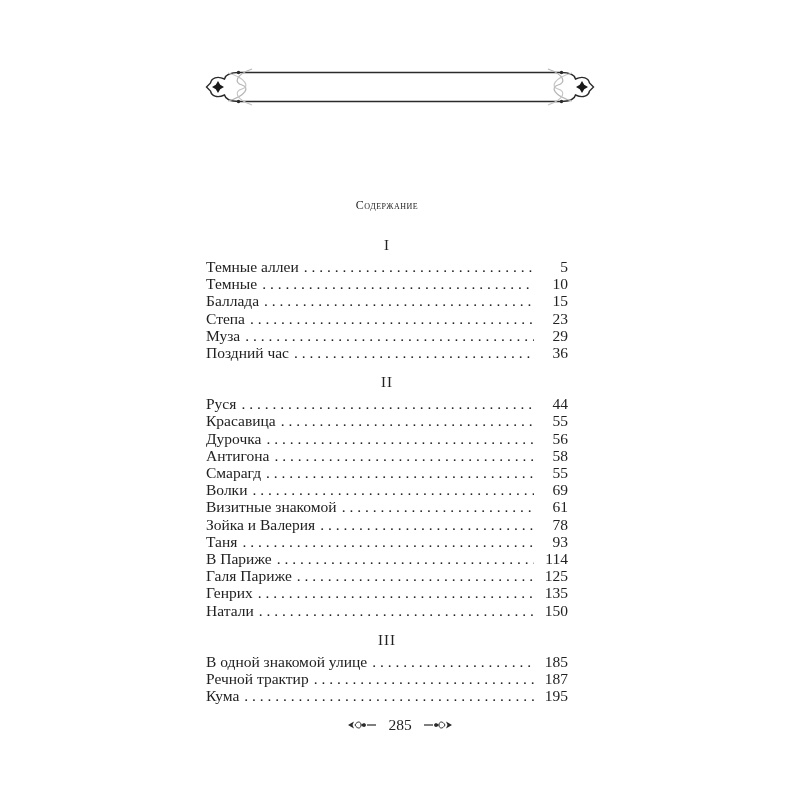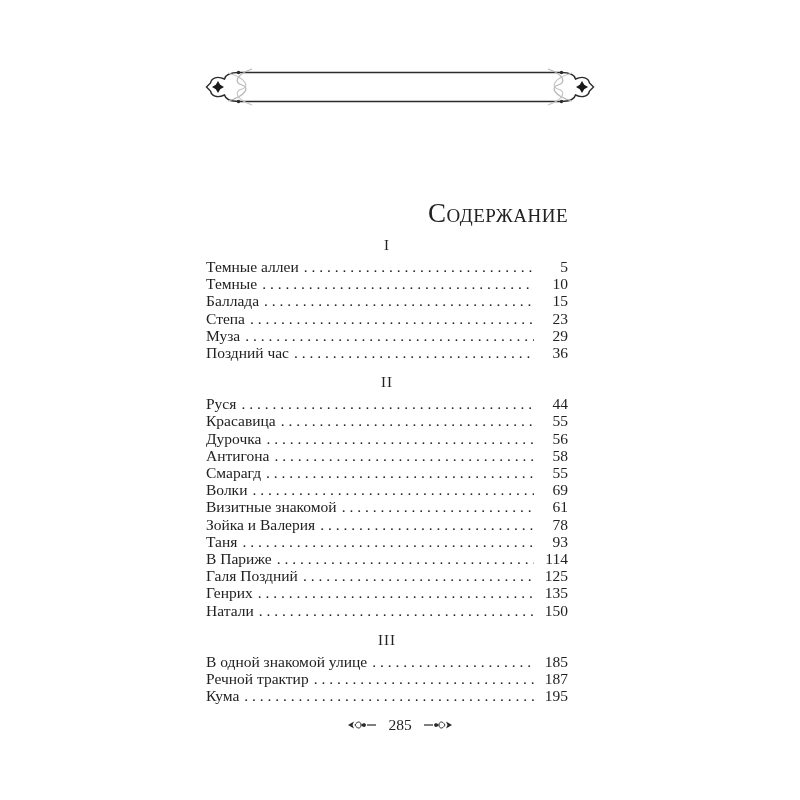--- a/index.html
+++ b/index.html
@@ -7,22 +7,22 @@
     position:relative;
     width:800px;height:800px;
     background:#ffffff;
     font-family:"Liberation Serif", serif;
     color:#222222;
     overflow:hidden;
   }
   .ornament{position:absolute;top:62px;left:205px;}
   .title{
     position:absolute;top:198px;left:206px;width:362px;
-    text-align:right;
-    font-size:27px;font-variant:small-caps;letter-spacing:0.5px;
+    text-align:center;
+    font-size:12px;font-variant:small-caps;letter-spacing:0.5px;
     font-weight:normal;margin:0;
   }
   .toc{position:absolute;top:236px;left:206px;width:362px;}
   .section-numeral{
     text-align:center;font-size:15px;line-height:18px;
     margin:0 0 4px 0;letter-spacing:1px;
   }
   .section + .section .section-numeral{margin-top:12px;}
   .toc-row{
     display:flex;align-items:flex-start;
@@ -148,21 +148,21 @@
           <span class="entry-title">Таня</span>
           <span class="dot-leader"></span>
           <span class="entry-page">93</span>
         </div>
         <div class="toc-row">
           <span class="entry-title">В Париже</span>
           <span class="dot-leader"></span>
           <span class="entry-page">114</span>
         </div>
         <div class="toc-row">
-          <span class="entry-title">Галя Поздний</span>
+          <span class="entry-title">Галя Париже</span>
           <span class="dot-leader"></span>
           <span class="entry-page">125</span>
         </div>
         <div class="toc-row">
           <span class="entry-title">Генрих</span>
           <span class="dot-leader"></span>
           <span class="entry-page">135</span>
         </div>
         <div class="toc-row">
           <span class="entry-title">Натали</span>

